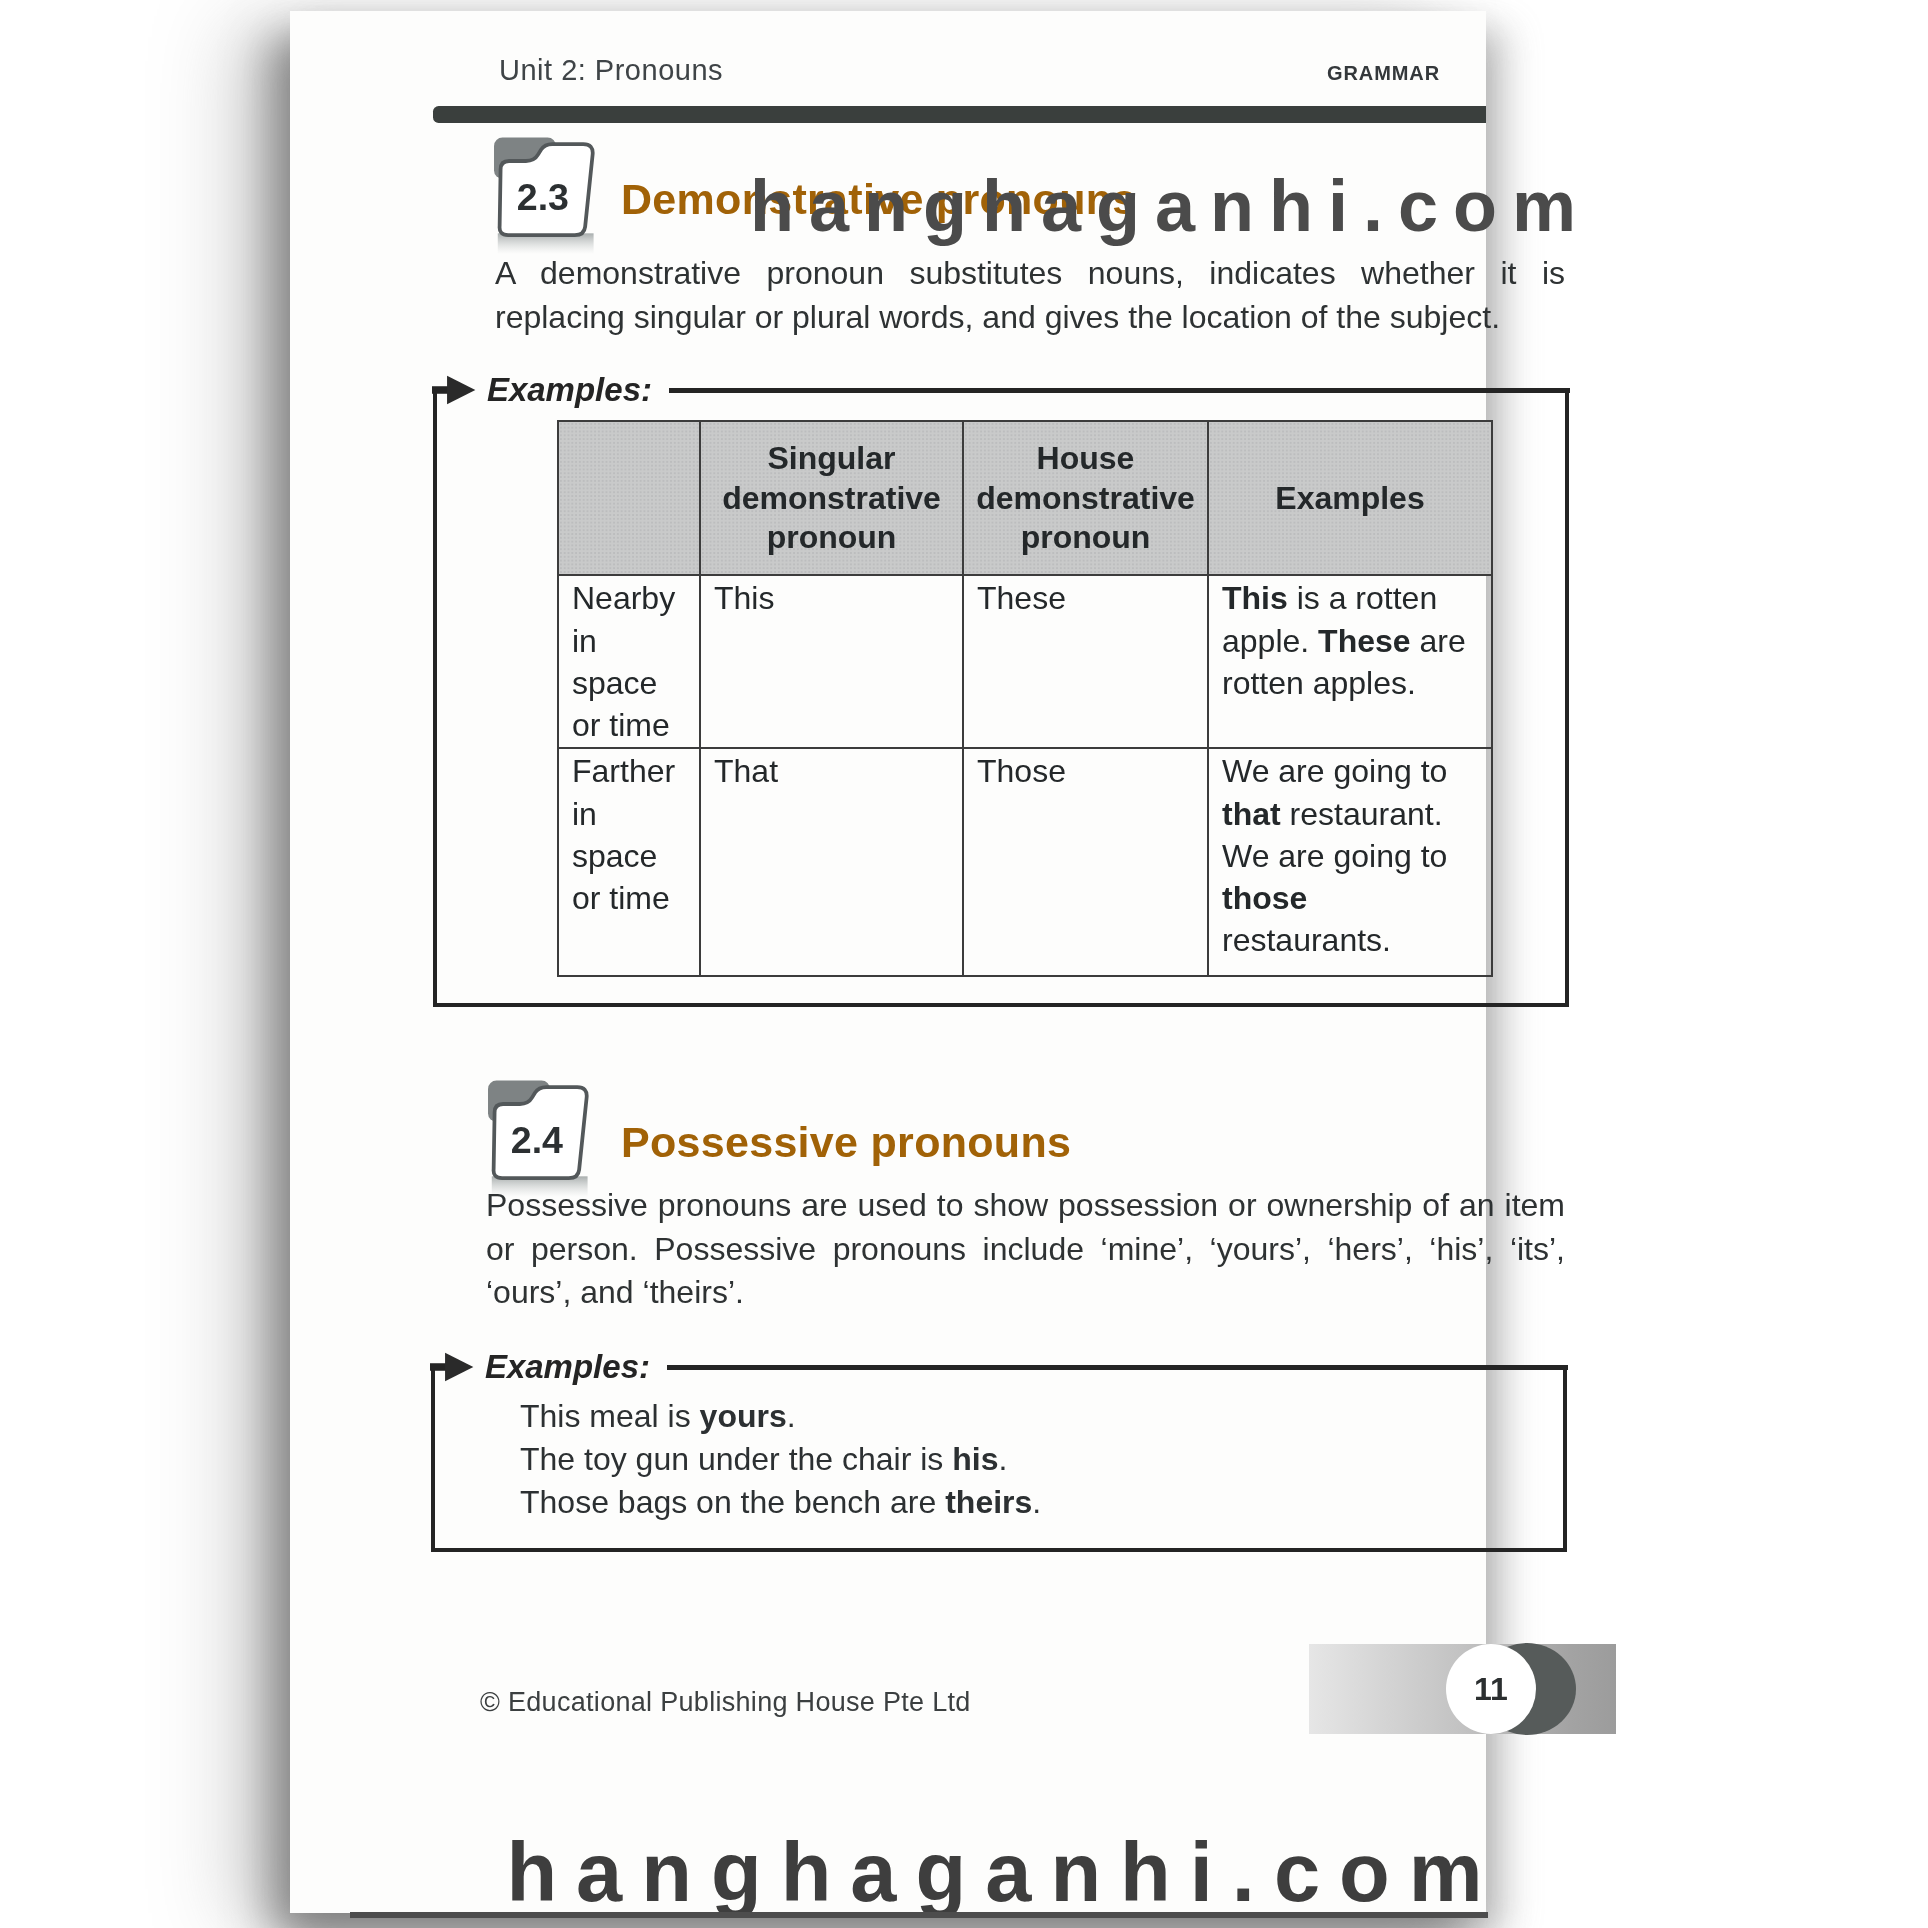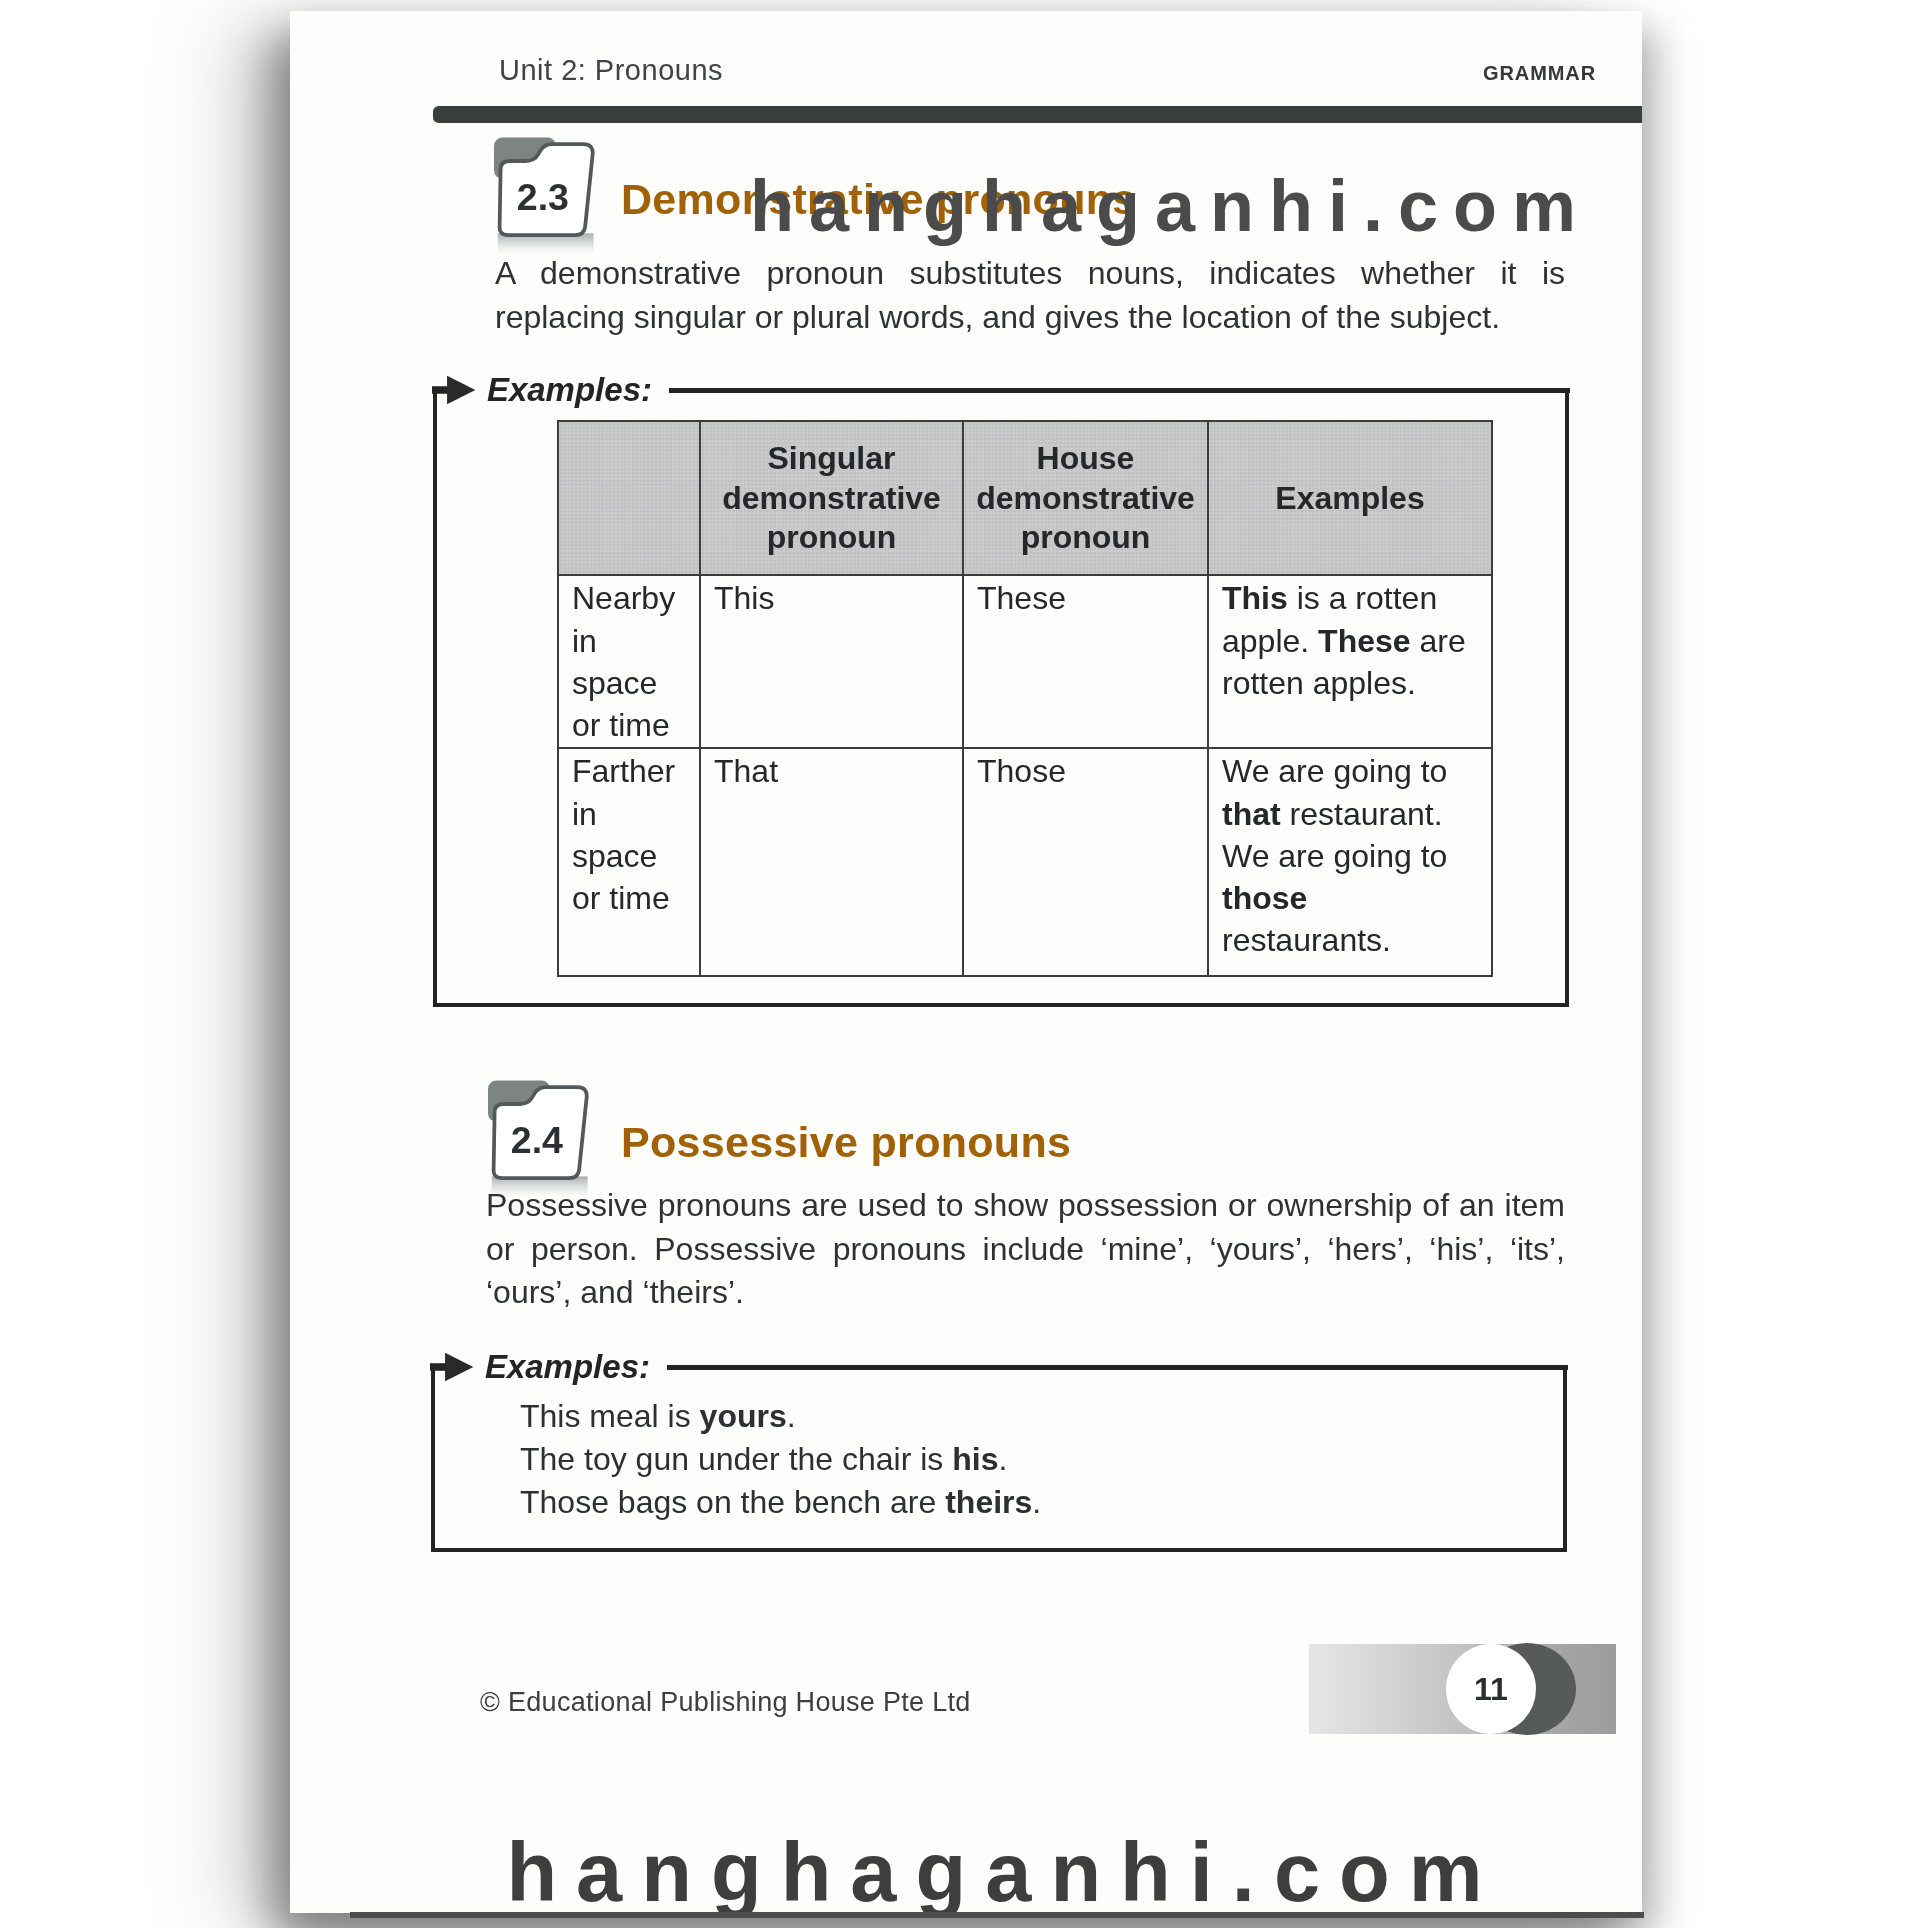--- a/index.html
+++ b/index.html
@@ -4,21 +4,21 @@
 <style>
   html,body{margin:0;padding:0;}
   body{
     width:1928px;height:1928px;position:relative;overflow:hidden;
     background:#ffffff;
     font-family:"Liberation Sans",sans-serif;
     color:#2e3233;
   }
   
   .scan-page{
-    position:absolute;left:290px;top:11.3px;width:1352px;height:1902px;
+    position:absolute;left:290px;top:11.3px;width:1196px;height:1902px;
     background:#fdfdfc;
     box-shadow:
       -28px 24.5px 40px -3.8px rgba(95,95,95,.50),
       -60px 13px 75px rgba(130,130,130,.32),
       22.6px 17px 32px rgba(150,150,150,.30),
       0 26px 38px rgba(100,100,100,.48);
   }
   .page-bottom-edge{position:absolute;left:60px;right:-1.9px;bottom:-4.7px;height:5.6px;background:#4d4d4d;}
   
   .page-head{position:absolute;top:43px;left:209px;right:46px;display:flex;justify-content:space-between;align-items:baseline;}

